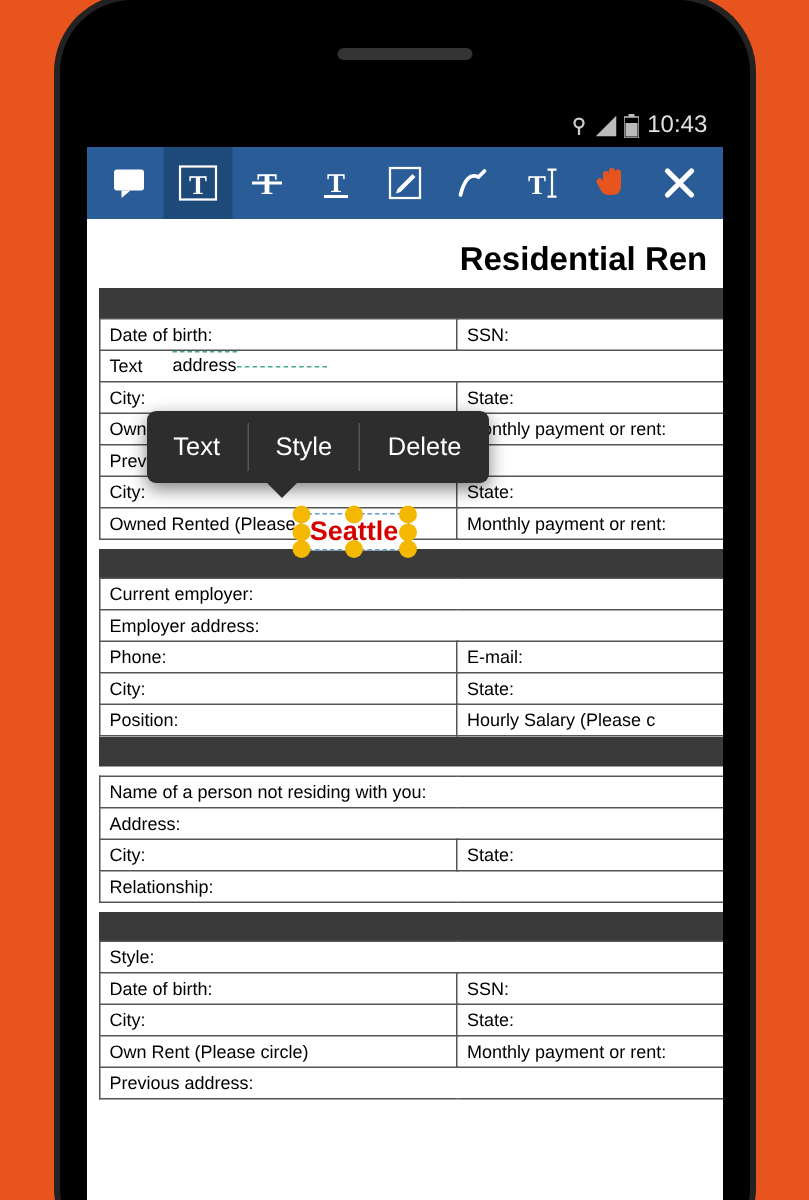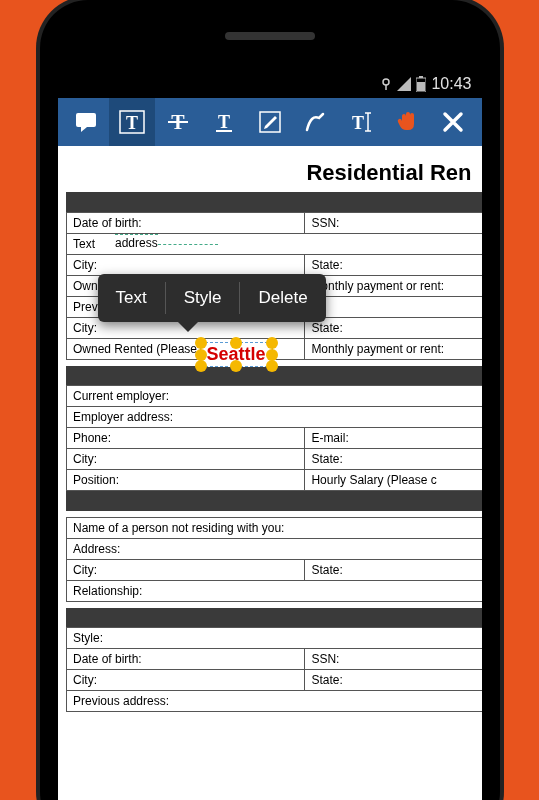--- a/index.html
+++ b/index.html
@@ -328,20 +328,24 @@
     <tr>
               <td colspan="4">Style:</td>
             </tr>
     <tr>
               <td colspan="3">Date of birth:</td>
               <td>SSN:</td>
             </tr>
     <tr>
               <td colspan="3">City:</td>
               <td>State:</td>
+            </tr>
+    <tr>
+              <td colspan="2">Own      Rent      (Please circle)</td>
+              <td colspan="2">Monthly payment or rent:</td>
             </tr>
     <tr>
               <td colspan="4">Previous address:</td>
             </tr>
   </tbody>
         </table>
 
   <div class="popup">
     <div class="popup-btn">Text</div>
     <div class="popup-sep"></div>

